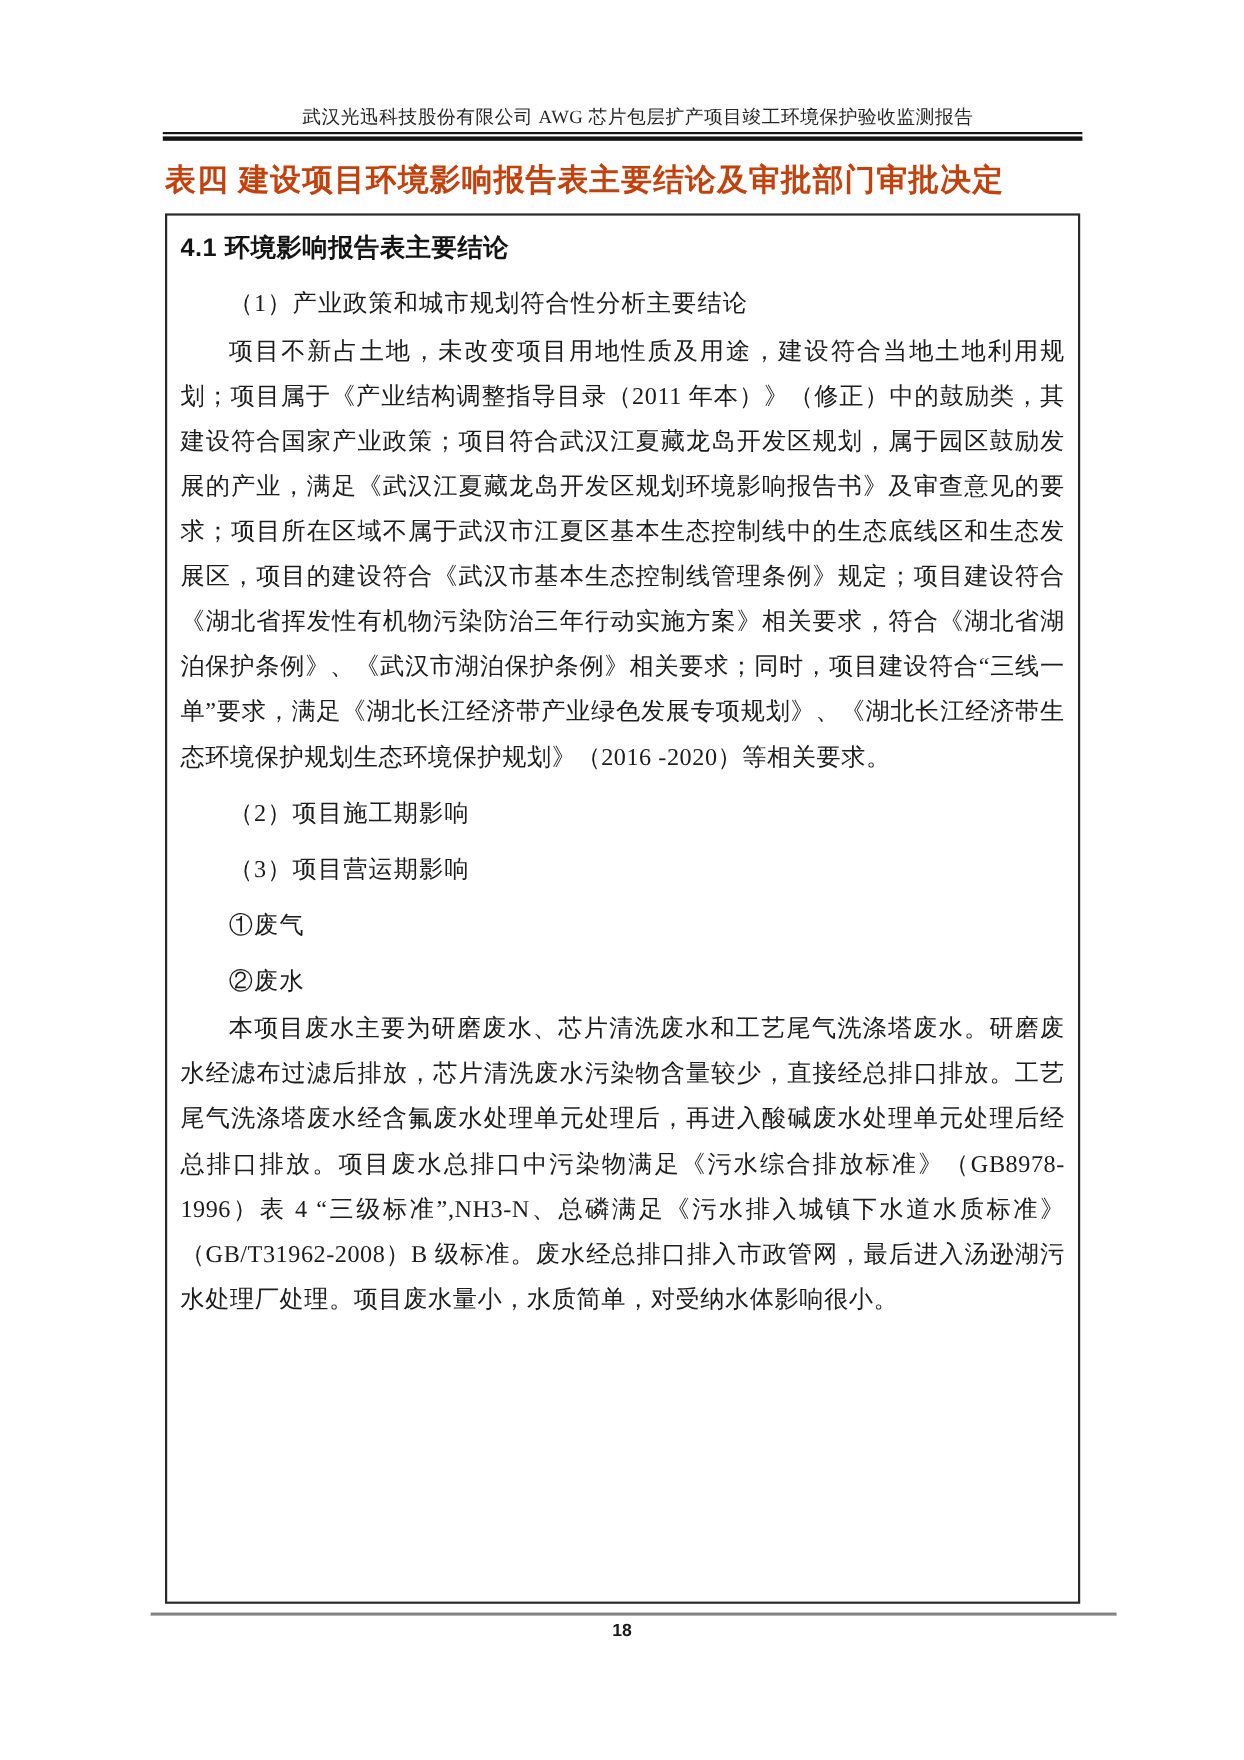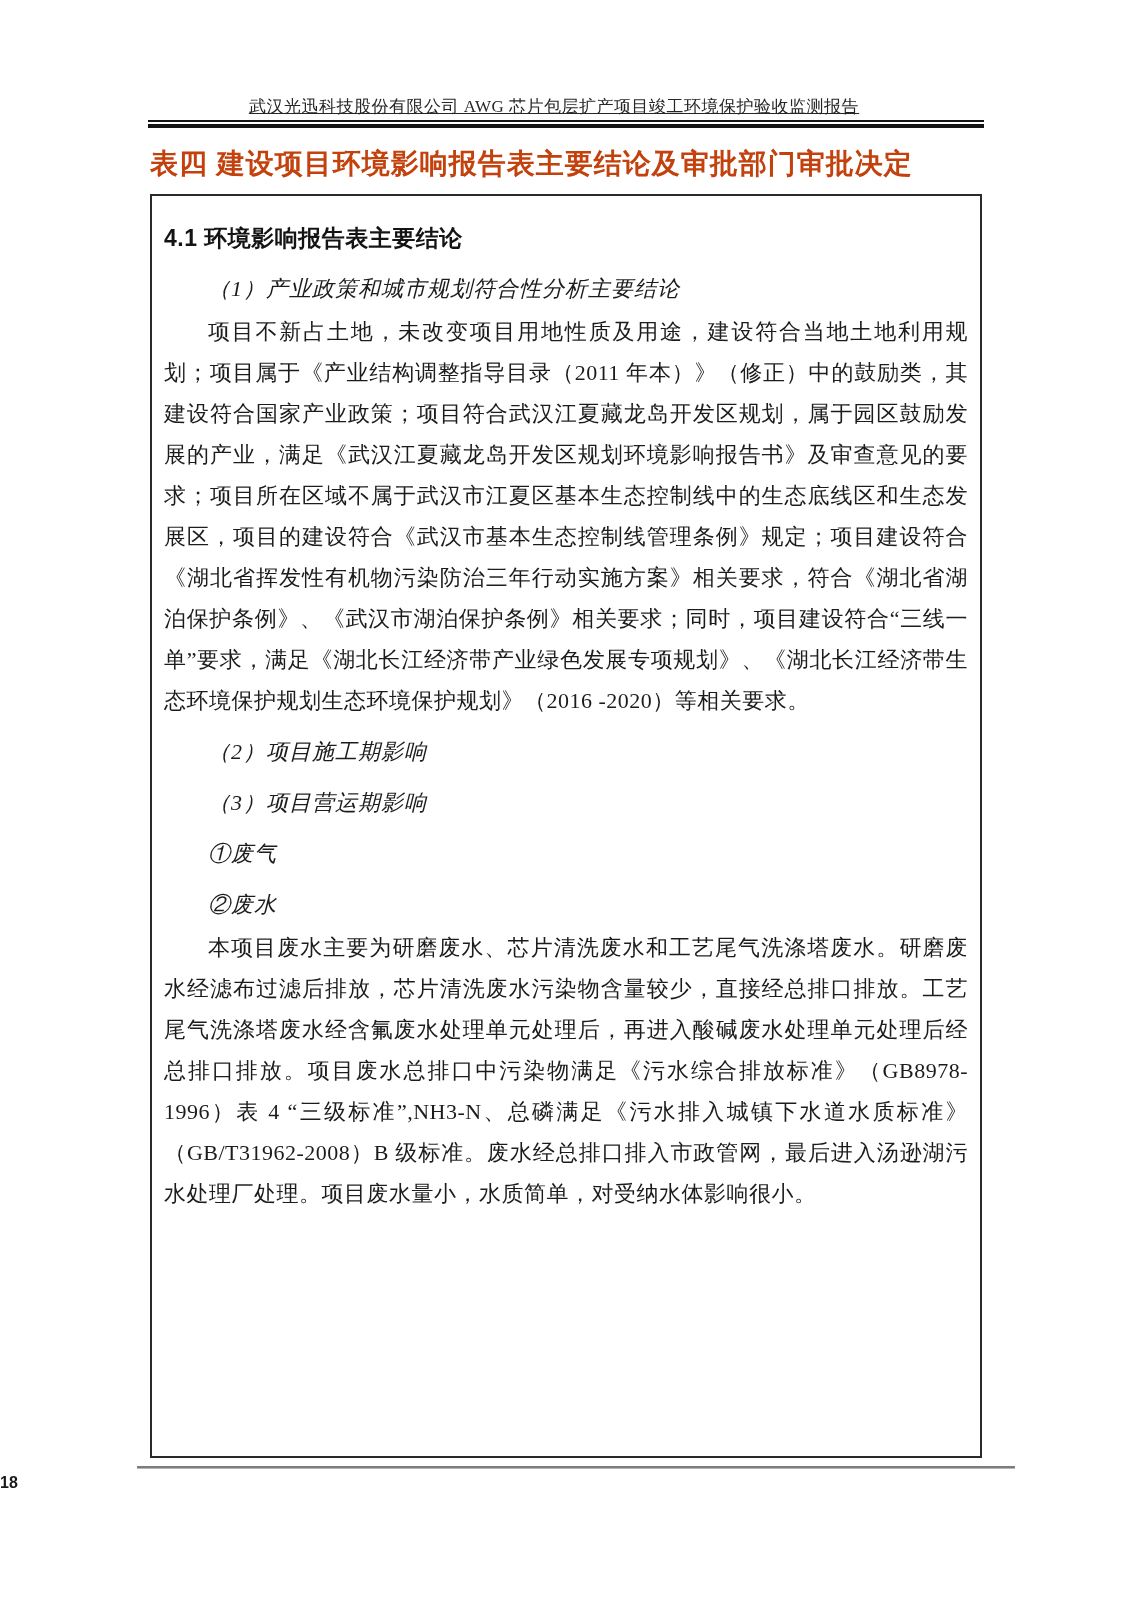--- a/index.html
+++ b/index.html
@@ -14,28 +14,27 @@
     background: #ffffff;
     overflow: hidden;
     font-family: "Liberation Serif", "DejaVu Serif", serif;
     color: #1c1c1c;
   }
 
   
   .running-head {
     position: absolute;
     top: 95px;
-    left: 136px;
+    left: 162px;
     width: 836px;
     text-align: center;
     font-size: 17px;
     letter-spacing: 0.5px;
     color: #262626;
     white-space: nowrap;
-    text-decoration: underline;
   }
 
   
   .header-rule {
     position: absolute;
     top: 120px;
     left: 148px;
     width: 836px;
   }
   .header-rule .thin  { height: 2px; background: #141414; }
@@ -58,21 +57,21 @@
 
   
   .content-box {
     position: absolute;
     top: 194px;
     left: 150px;
     width: 832px;
     height: 1264px;
     box-sizing: border-box;
     border: 2px solid #2a2a2a;
-    padding: 20px 12px 0 12px;
+    padding: 7px 12px 0 12px;
     overflow: hidden;
   }
   .section-heading {
     font-family: "Liberation Sans", "DejaVu Sans", sans-serif;
     font-weight: bold;
     font-size: 23px;
     letter-spacing: 0.5px;
     color: #141414;
     margin: 2px 0 4px 0;
     line-height: 40px;
@@ -81,21 +80,20 @@
     font-size: 22px;
     line-height: 41px;
     text-indent: 2em;
     color: #1c1c1c;
     margin: 0;
   }
   .block.sub {
     margin-top: 10px;
     margin-bottom: 2px;
     letter-spacing: 1px;
-    font-style: italic;
   }
   .block.para {
     text-align: justify;
     margin-bottom: 2px;
     letter-spacing: 0.5px;
   }
 
   
   .footer-rule {
     position: absolute;
@@ -104,21 +102,21 @@
     width: 878px;
     height: 2px;
     background: #7d7d7d;
     border-bottom: 1px solid #b5b5b5;
   }
   .page-number {
     position: absolute;
     top: 1474px;
     left: 0;
     width: 1131px;
-    text-align: left;
+    text-align: center;
     font-family: "Liberation Sans", "DejaVu Sans", sans-serif;
     font-weight: bold;
     font-size: 16px;
     color: #1a1a1a;
   }
 </style>
 </head>
 <body>
 
 <div class="page">

